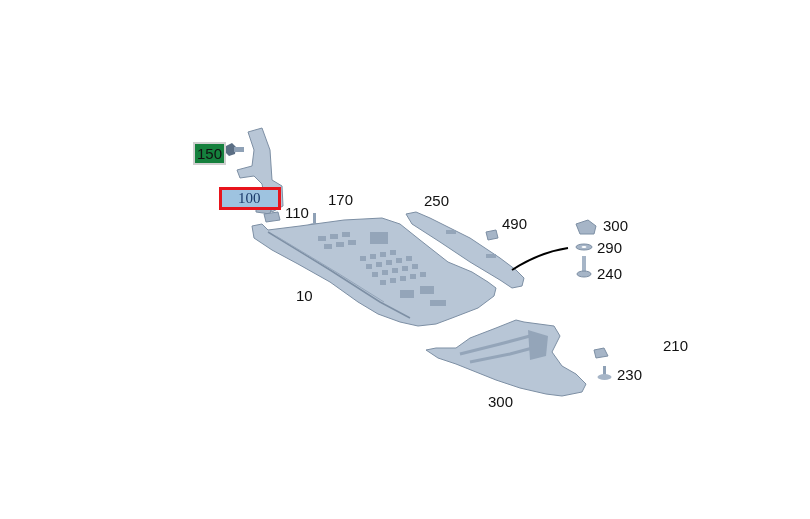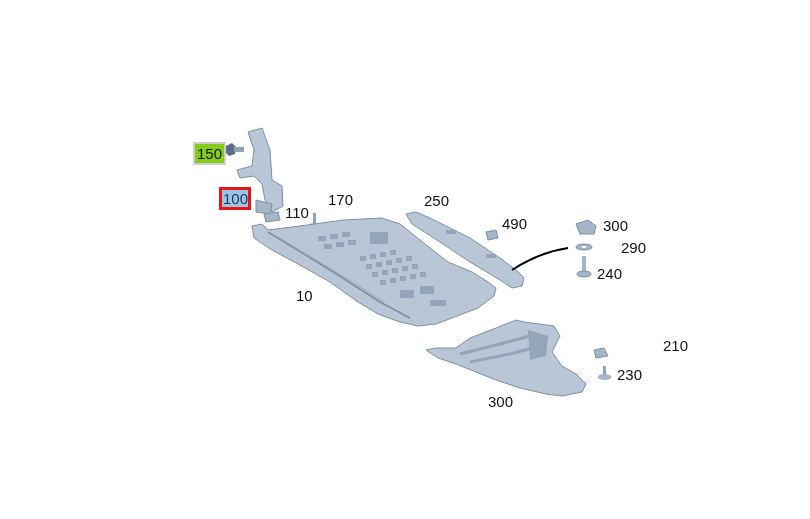--- a/index.html
+++ b/index.html
@@ -1,20 +1,20 @@
 <!DOCTYPE html>
 <html><head>
   <meta charset="utf-8">
   <style>
     html, body { margin: 0; padding: 0; background: #ffffff; }
     body { width: 810px; height: 519px; position: relative; overflow: hidden; font-family: "Liberation Sans", sans-serif; }
     .canvas { position: absolute; left: 0; top: 0; width: 810px; height: 519px; }
     .label { position: absolute; font-size: 15px; color: #111; line-height: 1; white-space: nowrap; }
-    .label-box { position: absolute; font-size: 15px; color: #111; line-height: 1; border: 2px solid #cfcfcf; background: #84cc16; padding: 2px 2px; }
-    .label-selected { position: absolute; font-size: 15px; color: #1a3a6a; line-height: 1; background: #9ec3e0; border: 3px solid #e8141c; padding: 1px 1px; width: 24px; overflow: hidden; }
+    .label-box { position: absolute; font-size: 15px; color: #111; line-height: 1; border: 2px solid #cfcfcf; background: #15803d; padding: 2px 2px; }
+    .label-selected { position: absolute; font-size: 15px; color: #1a3a6a; line-height: 1; background: #9ec3e0; border: 3px solid #e8141c; padding: 1px 16px; width: 24px; overflow: hidden; font-family: Liberation Serif, serif; }
     svg { position: absolute; left: 0; top: 0; }
   </style>
 </head>
 <body>
 
 <div class="canvas">
   <svg width="810" height="519" viewBox="0 0 810 519">
 
     <g>
       <path d="M248,132 L262,128 L270,150 L272,180 L282,186 L283,206 L272,212 L265,200 L262,184 L254,176 L240,178 L237,170 L252,166 L254,150 Z" fill="#b8c6d6" stroke="#7d8fa4" stroke-width="1"></path>
@@ -116,18 +116,18 @@
   </svg>
 
   <div class="label-box" style="left:193px; top:142px;">150</div>
   <div class="label-selected" style="left:219px; top:187px;">100</div>
   <div class="label" style="left:285px; top:205px;">110</div>
   <div class="label" style="left:328px; top:192px;">170</div>
   <div class="label" style="left:296px; top:288px;">10</div>
   <div class="label" style="left:424px; top:193px;">250</div>
   <div class="label" style="left:502px; top:216px;">490</div>
   <div class="label" style="left:603px; top:218px;">300</div>
-  <div class="label" style="left:597px; top:240px;margin-left:24px;">290</div>
+  <div class="label" style="left:597px; top:240px;">290</div>
   <div class="label" style="left:597px; top:266px;">240</div>
   <div class="label" style="left:615px; top:338px;margin-left:48px;">210</div>
   <div class="label" style="left:617px; top:367px;">230</div>
   <div class="label" style="left:488px; top:394px;">300</div>
 </div>
 
 </body></html>

